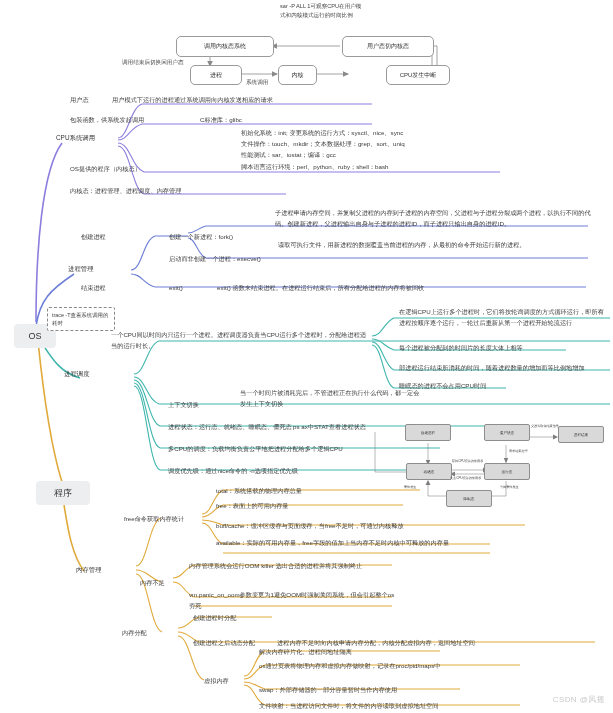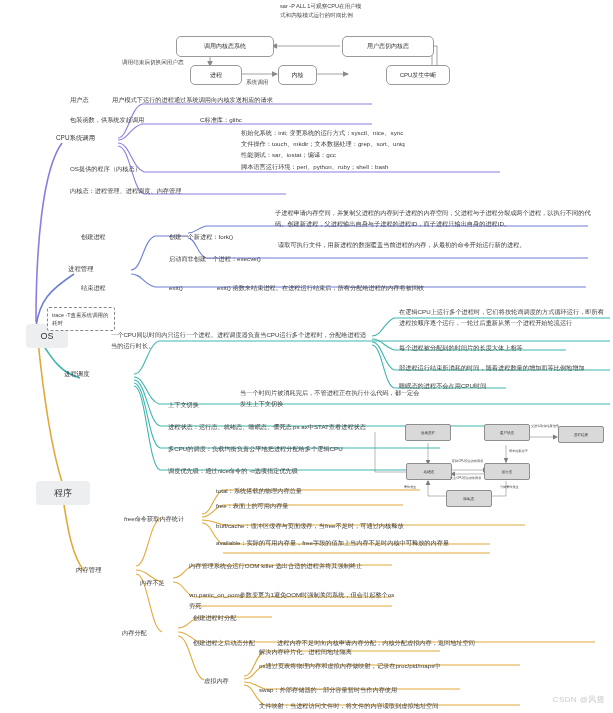--- a/index.html
+++ b/index.html
@@ -190,21 +190,21 @@
 式和内核模式运行的时间比例</span>
   </div>
   <div class="fbox" style="left:176px;top:36px;width:96px;height:19px;">调用内核态系统</div>
   <div class="fbox" style="left:342px;top:36px;width:90px;height:19px;">用户态切内核态</div>
   <div class="flab" style="left:122px;top:59px;">调用结束后切换回用户态</div>
   <div class="fbox" style="left:190px;top:65px;width:50px;height:18px;">进程</div>
   <div class="flab" style="left:246px;top:79px;">系统调用</div>
   <div class="fbox" style="left:278px;top:65px;width:37px;height:18px;">内核</div>
   <div class="fbox" style="left:386px;top:65px;width:62px;height:18px;">CPU发生中断</div>
 
-  <div class="chip" style="left:14px;top:324px;width:28px;height:18px;margin-left:12px;">OS</div>
+  <div class="chip" style="left:14px;top:324px;width:28px;height:18px;">OS</div>
   <div class="chip" style="left:36px;top:481px;width:40px;height:18px;">程序</div>
 
   <div class="blabel" style="left:56px;top:134px;">CPU系统调用</div>
 
   <div class="txt" style="left:70px;top:95px;">用户态</div>
   <div class="txt" style="left:112px;top:95px;">用户模式下运行的进程通过系统调用向内核发送相应的请求</div>
 
   <div class="txt" style="left:70px;top:115px;">包装函数，供系统发起调用</div>
   <div class="txt" style="left:200px;top:115px;">C标准库：glibc</div>
 

